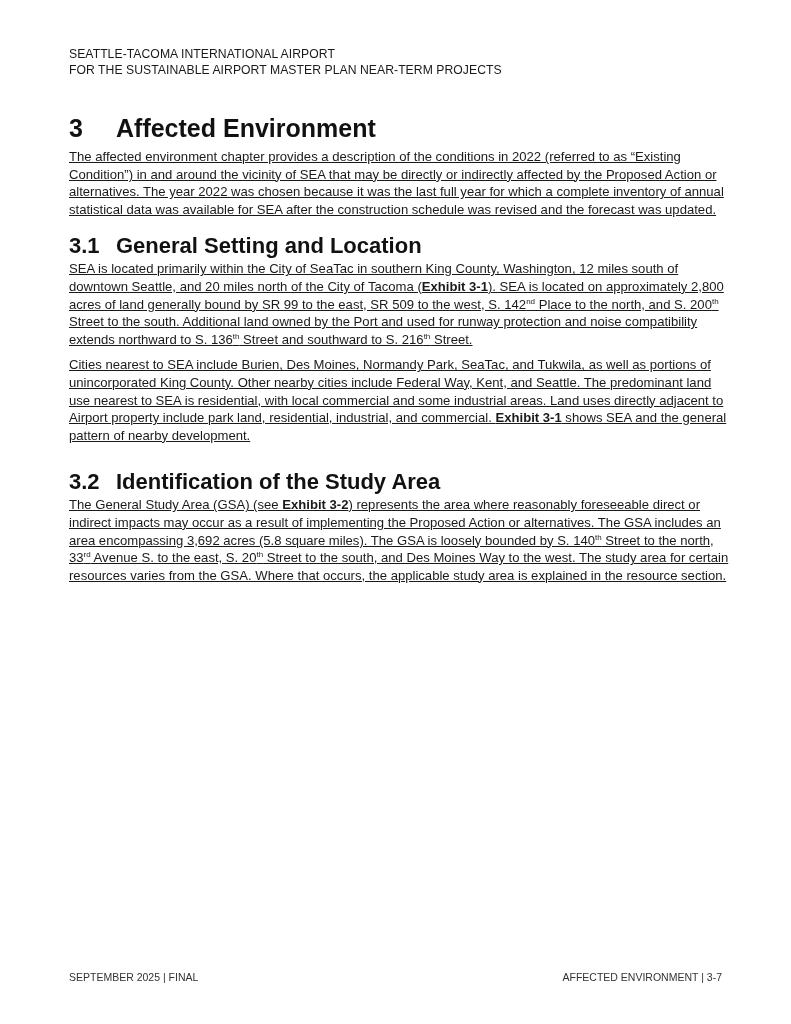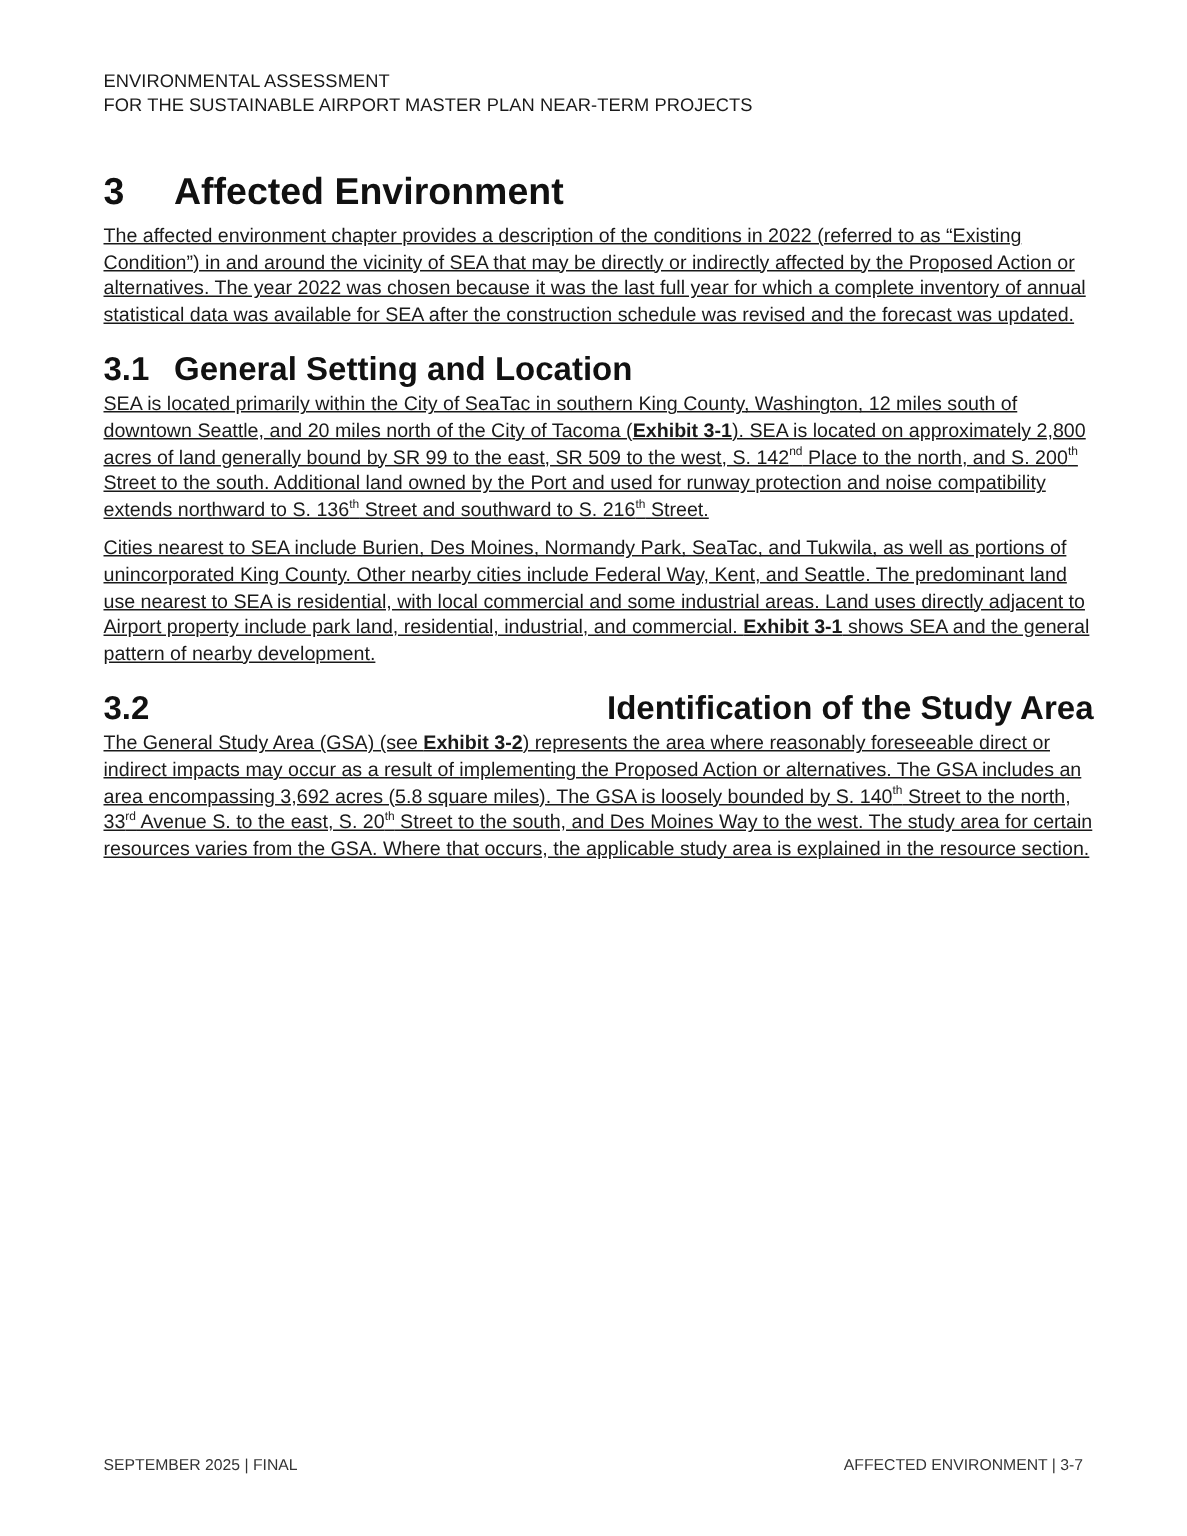--- a/index.html
+++ b/index.html
@@ -30,39 +30,39 @@
   b { font-weight: bold; }
   .footer {
     position: absolute; top: 971px; left: 69px; width: 653px;
     font-size: 10.5px; color: #333; display: flex; justify-content: space-between; gap: 31px;
   }
 </style>
 </head>
 <body>
 
 <div class="header">
-  <div>ENVIRONMENTAL ASSESSMENT</div>
+  <div>SEATTLE-TACOMA INTERNATIONAL AIRPORT</div>
   <div>FOR THE SUSTAINABLE AIRPORT MASTER PLAN NEAR-TERM PROJECTS</div>
 </div>
 
 <div class="content">
   <h1>
     <span class="num">3</span>
     <span>Affected Environment</span>
   </h1>
   <p style="margin-top:4px;">The affected environment chapter provides a description of the conditions in 2022 (referred to as “Existing Condition”) in and around the vicinity of SEA that may be directly or indirectly affected by the Proposed Action or alternatives. The year 2022 was chosen because it was the last full year for which a complete inventory of annual statistical data was available for SEA after the construction schedule was revised and the forecast was updated.</p>
 
   <h2 style="margin-top:17px;">
     <span class="num">3.1</span>
     <span>General Setting and Location</span>
   </h2>
   <p style="margin-top:3px;"><span>SEA is located primarily within the City of SeaTac in southern King County, Washington, 12 miles south of downtown Seattle, and 20 miles north of the City of Tacoma (</span><b>Exhibit 3-1</b><span>). SEA is located on approximately 2,800 acres of land generally bound by SR 99 to the east, SR 509 to the west, S. 142</span><sup>nd</sup><span> Place to the north, and S. 200</span><sup>th</sup><span> Street to the south. Additional land owned by the Port and used for runway protection and noise compatibility extends northward to S. 136</span><sup>th</sup><span> Street and southward to S. 216</span><sup>th</sup><span> Street.</span></p>
   <p style="margin-top:8px;"><span>Cities nearest to SEA include Burien, Des Moines, Normandy Park, SeaTac, and Tukwila, as well as portions of unincorporated King County. Other nearby cities include Federal Way, Kent, and Seattle. The predominant land use nearest to SEA is residential, with local commercial and some industrial areas. Land uses directly adjacent to Airport property include park land, residential, industrial, and commercial. </span><b>Exhibit 3-1</b><span> shows SEA and the general pattern of nearby development.</span></p>
 
-  <h2 style="margin-top:17px;justify-content:space-between;">
+  <h2 style="margin-top:27px;">
     <span class="num">3.2</span>
     <span>Identification of the Study Area</span>
   </h2>
   <p style="margin-top:3px;"><span>The General Study Area (GSA) (see </span><b>Exhibit 3-2</b><span>) represents the area where reasonably foreseeable direct or indirect impacts may occur as a result of implementing the Proposed Action or alternatives. The GSA includes an area encompassing 3,692 acres (5.8 square miles). The GSA is loosely bounded by S. 140</span><sup>th</sup><span> Street to the north, 33</span><sup>rd</sup><span> Avenue S. to the east, S. 20</span><sup>th</sup><span> Street to the south, and Des Moines Way to the west. The study area for certain resources varies from the GSA. Where that occurs, the applicable study area is explained in the resource section.</span></p>
 </div>
 
 <div class="footer">
   <span>SEPTEMBER 2025 | FINAL</span>
   <span>AFFECTED ENVIRONMENT | 3-7</span>
 </div>

